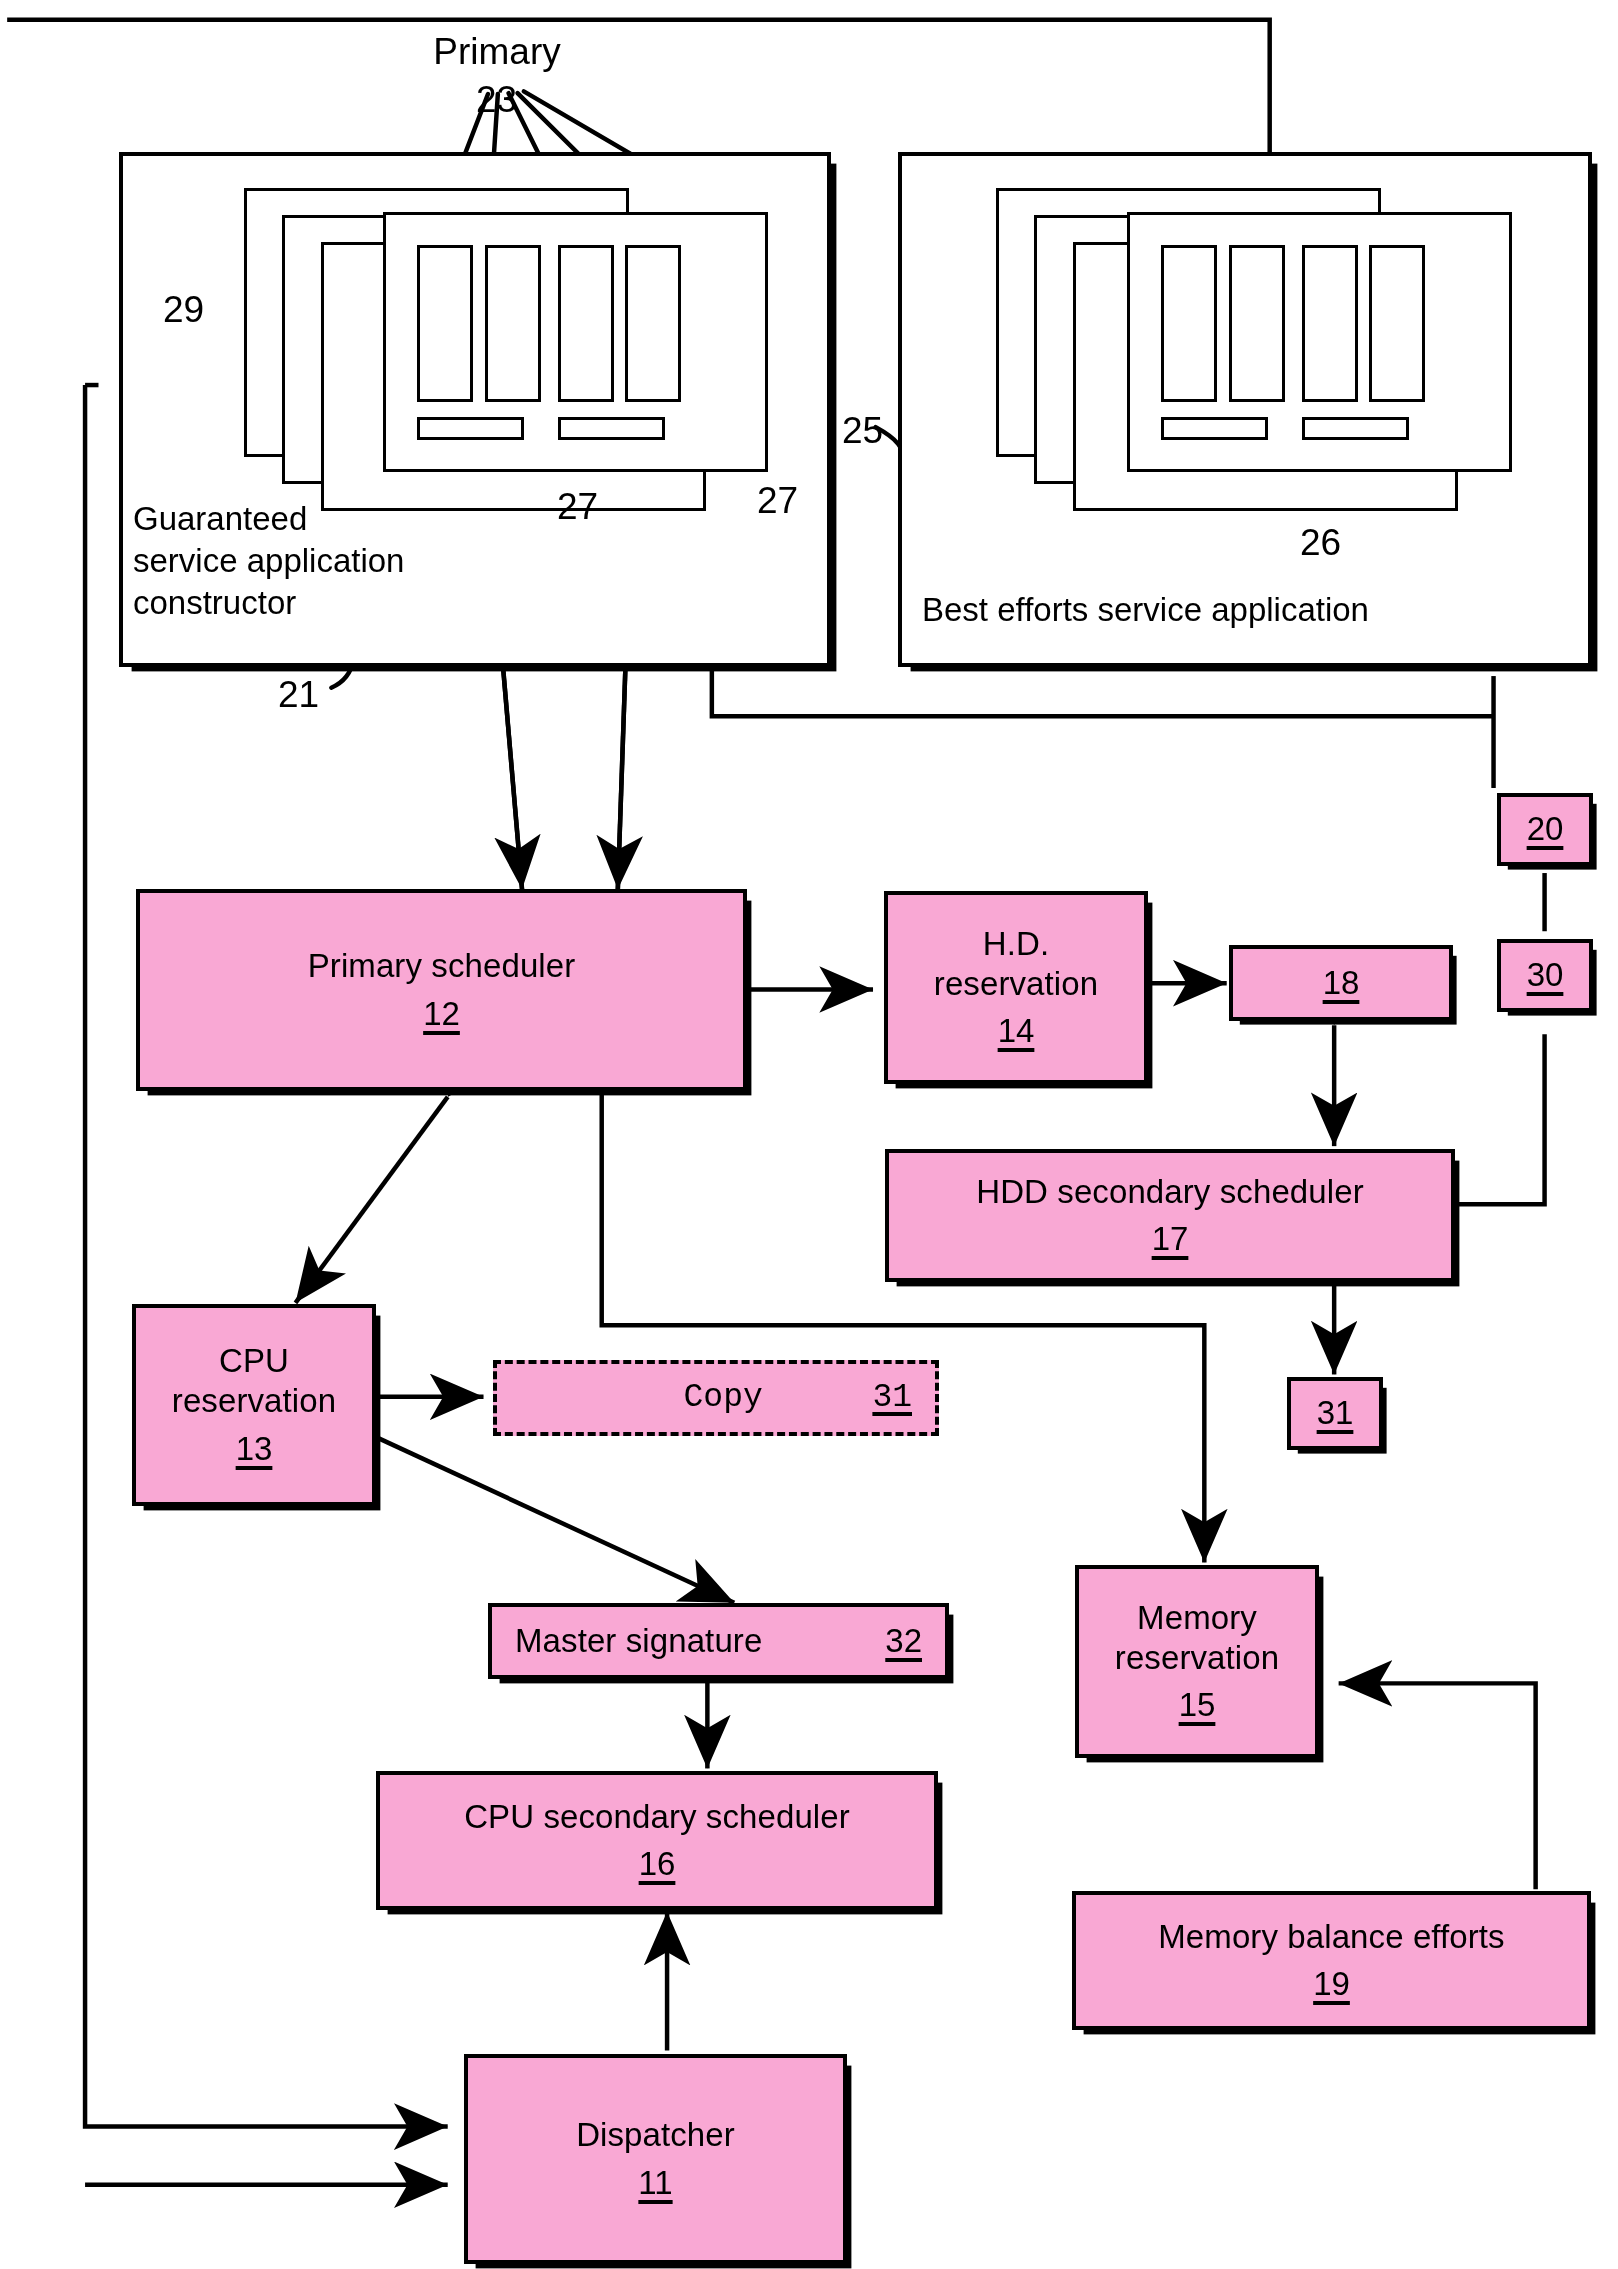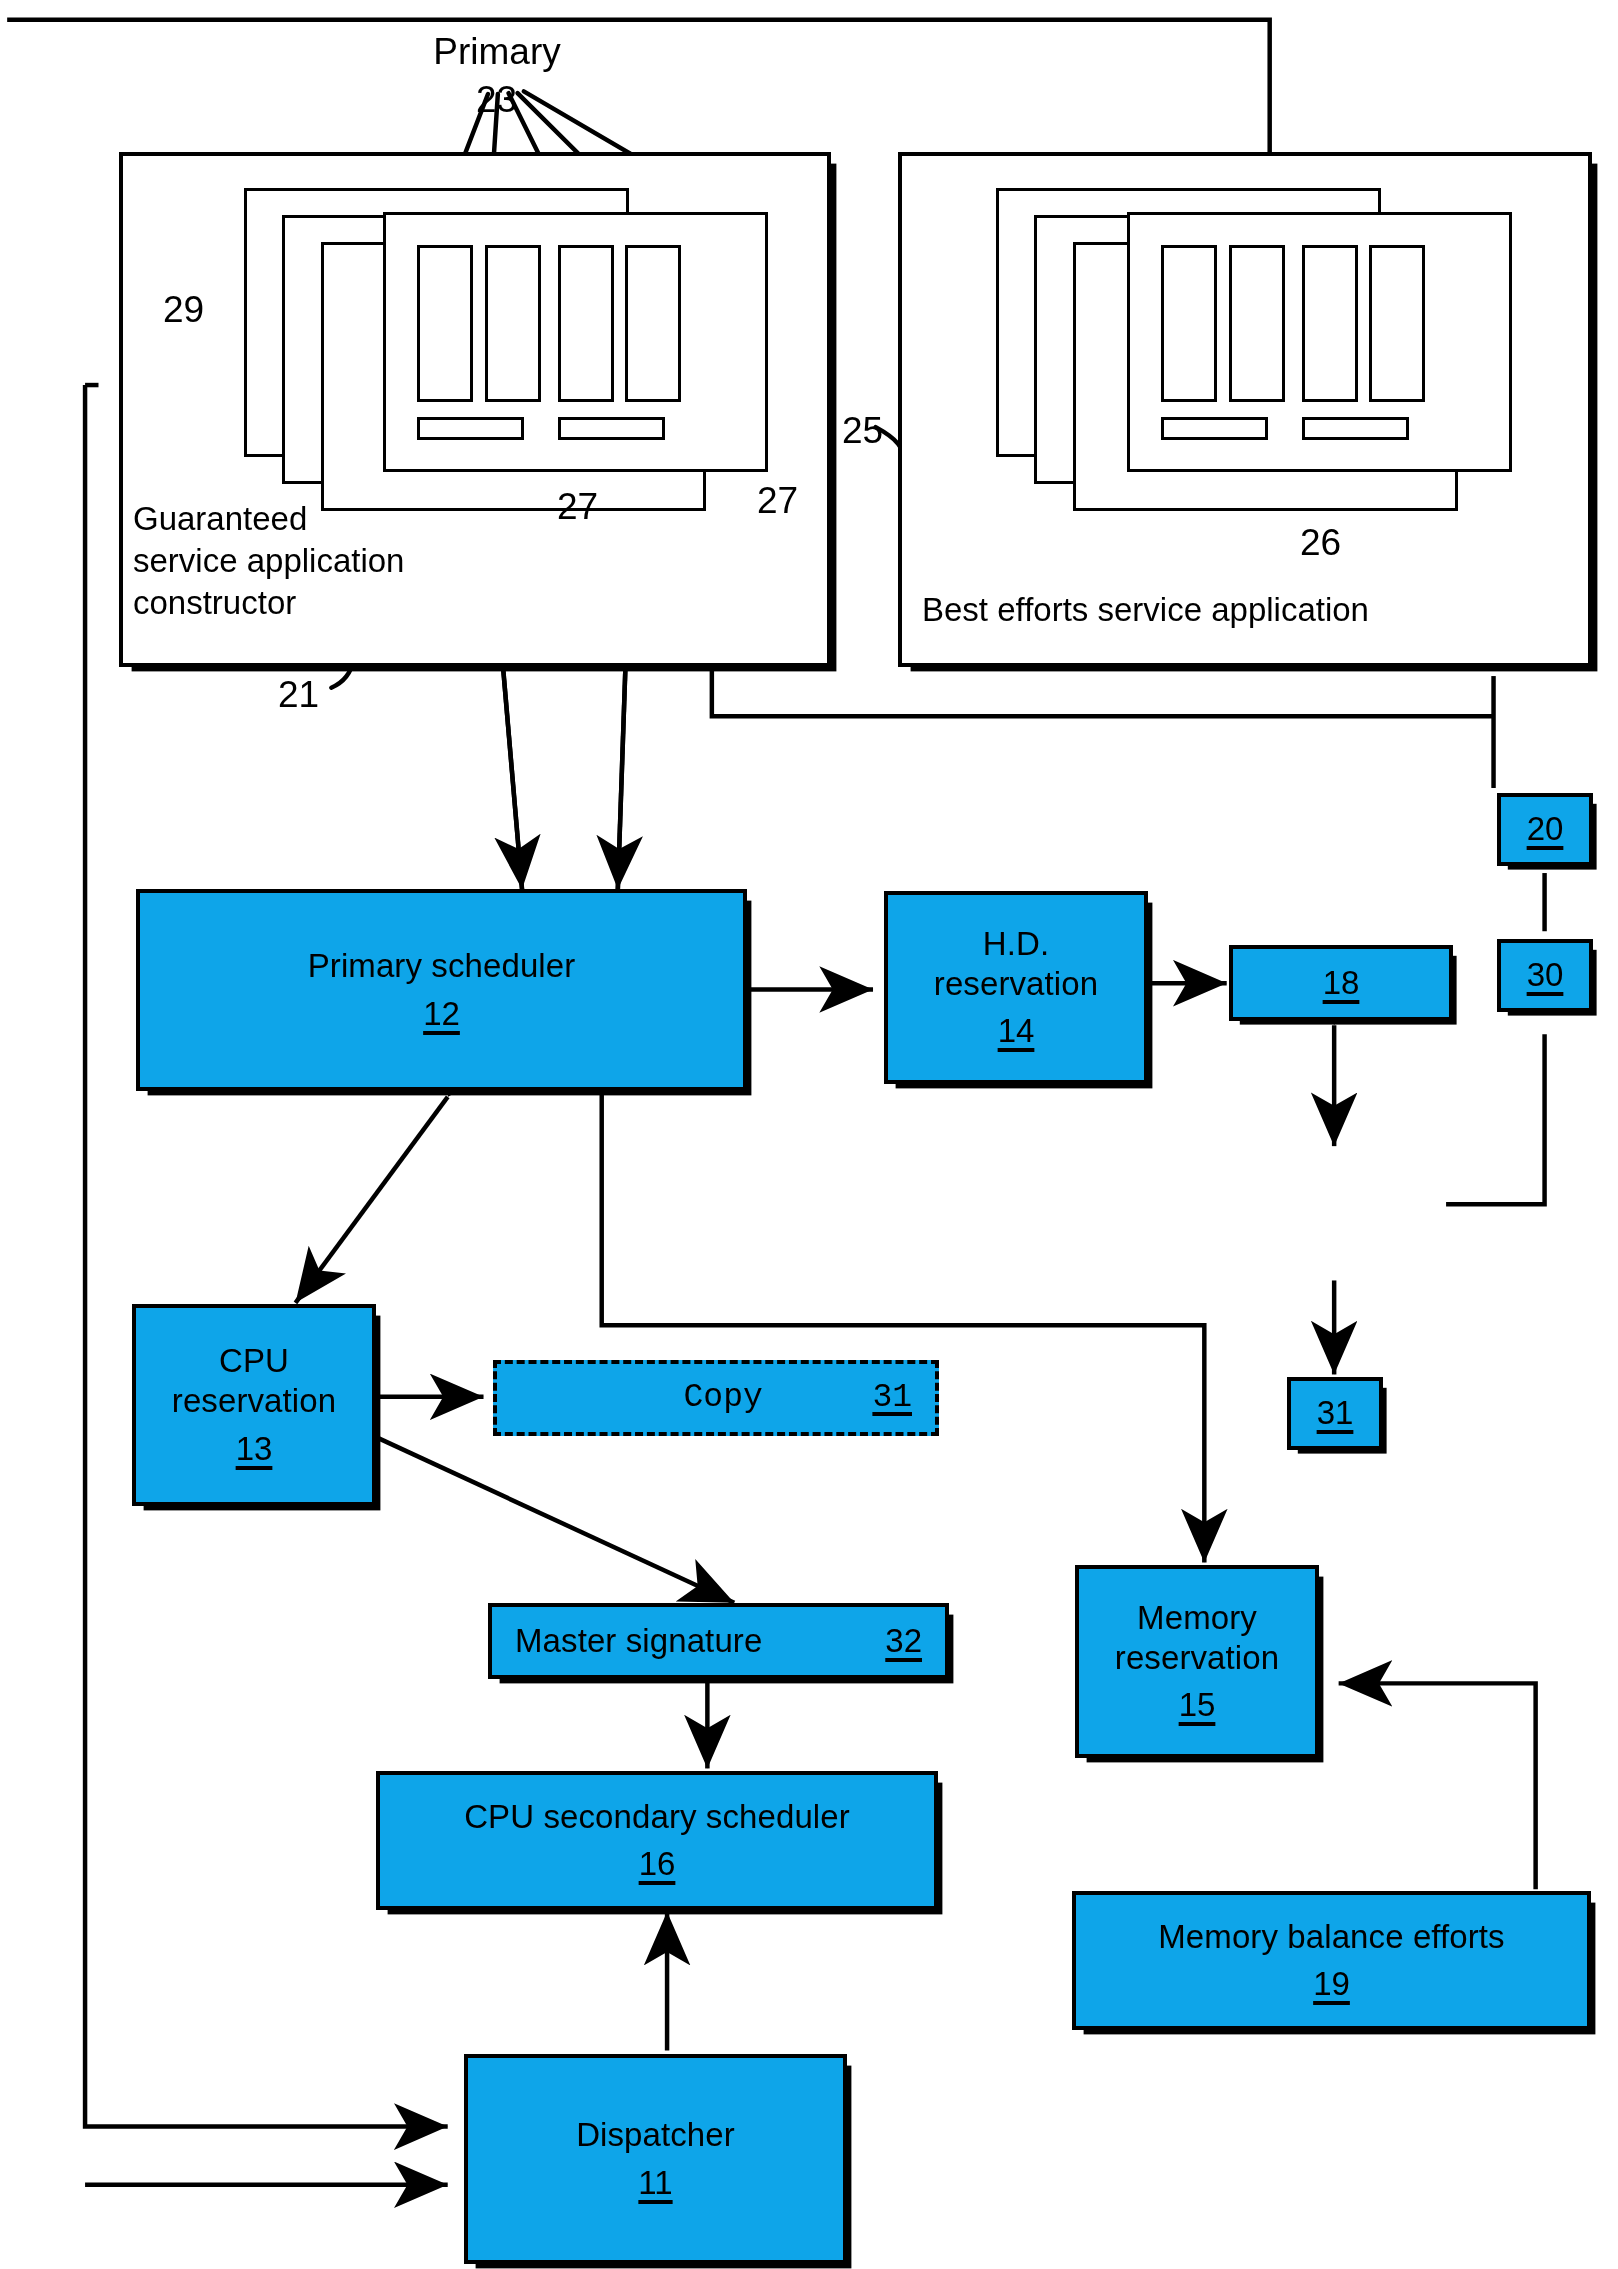--- a/index.html
+++ b/index.html
@@ -21,21 +21,21 @@
     left: 0;
     top: 0;
     width: 1618px;
     height: 2269px;
     pointer-events: none;
   }
   .node {
     position: absolute;
     box-sizing: border-box;
     border: 4.5px solid #000;
-    background: #0ea5e9;
+    background: #f9a8d4;
     box-shadow: 8px 8px 0 -3.6px #000;
     display: flex;
     flex-direction: column;
     align-items: center;
     justify-content: center;
     text-align: center;
     line-height: 1.22;
   }
   .node .title {
     font-size: 33px;
@@ -265,20 +265,24 @@
   </div>
 
   <div class="node small" style="left:1497px; top:793px; width:96px; height:73px;">
     <div class="ref">20</div>
   </div>
 
   <div class="node small" style="left:1497px; top:939px; width:96px; height:73px;">
     <div class="ref">30</div>
   </div>
 
+  <div class="node" style="left:885px; top:1149px; width:570px; height:133px;">
+    <div class="title">HDD secondary scheduler</div>
+    <div class="ref">17</div>
+  </div>
 
   <div class="node small" style="left:1287px; top:1377px; width:96px; height:73px;">
     <div class="ref">31</div>
   </div>
 
   <div class="node" style="left:132px; top:1304px; width:244px; height:202px;">
     <div class="title">CPU</div>
     <div class="title">reservation</div>
     <div class="ref">13</div>
   </div>

